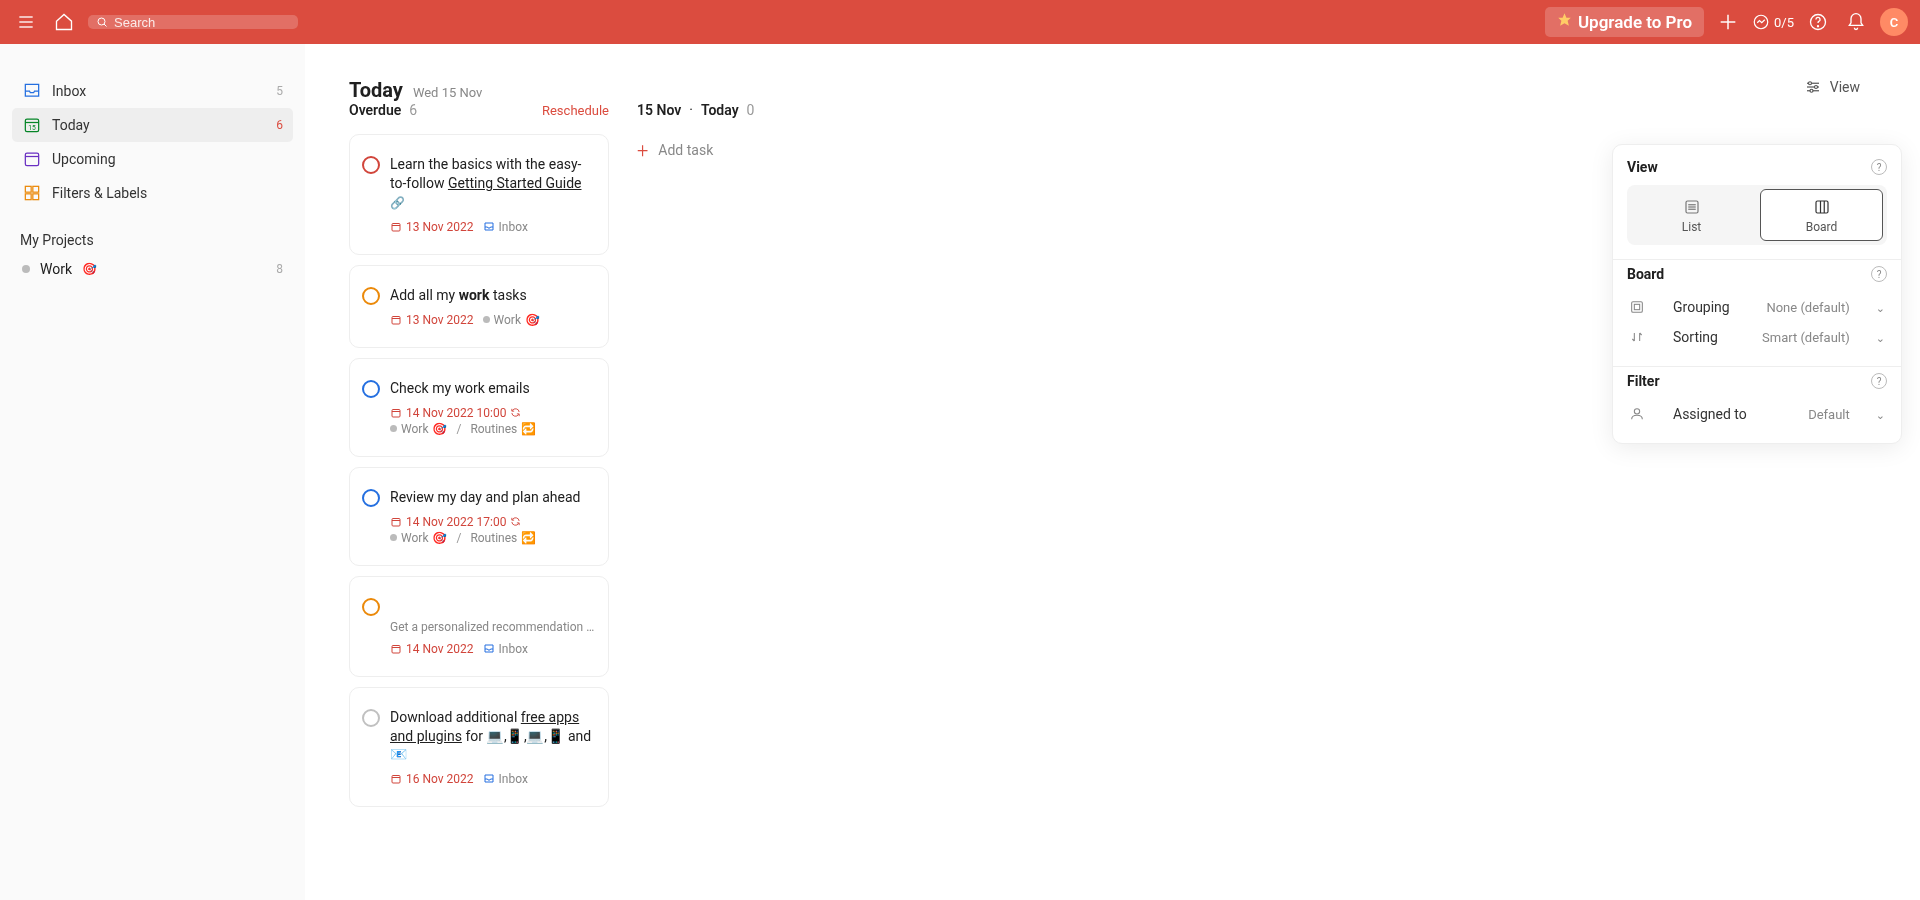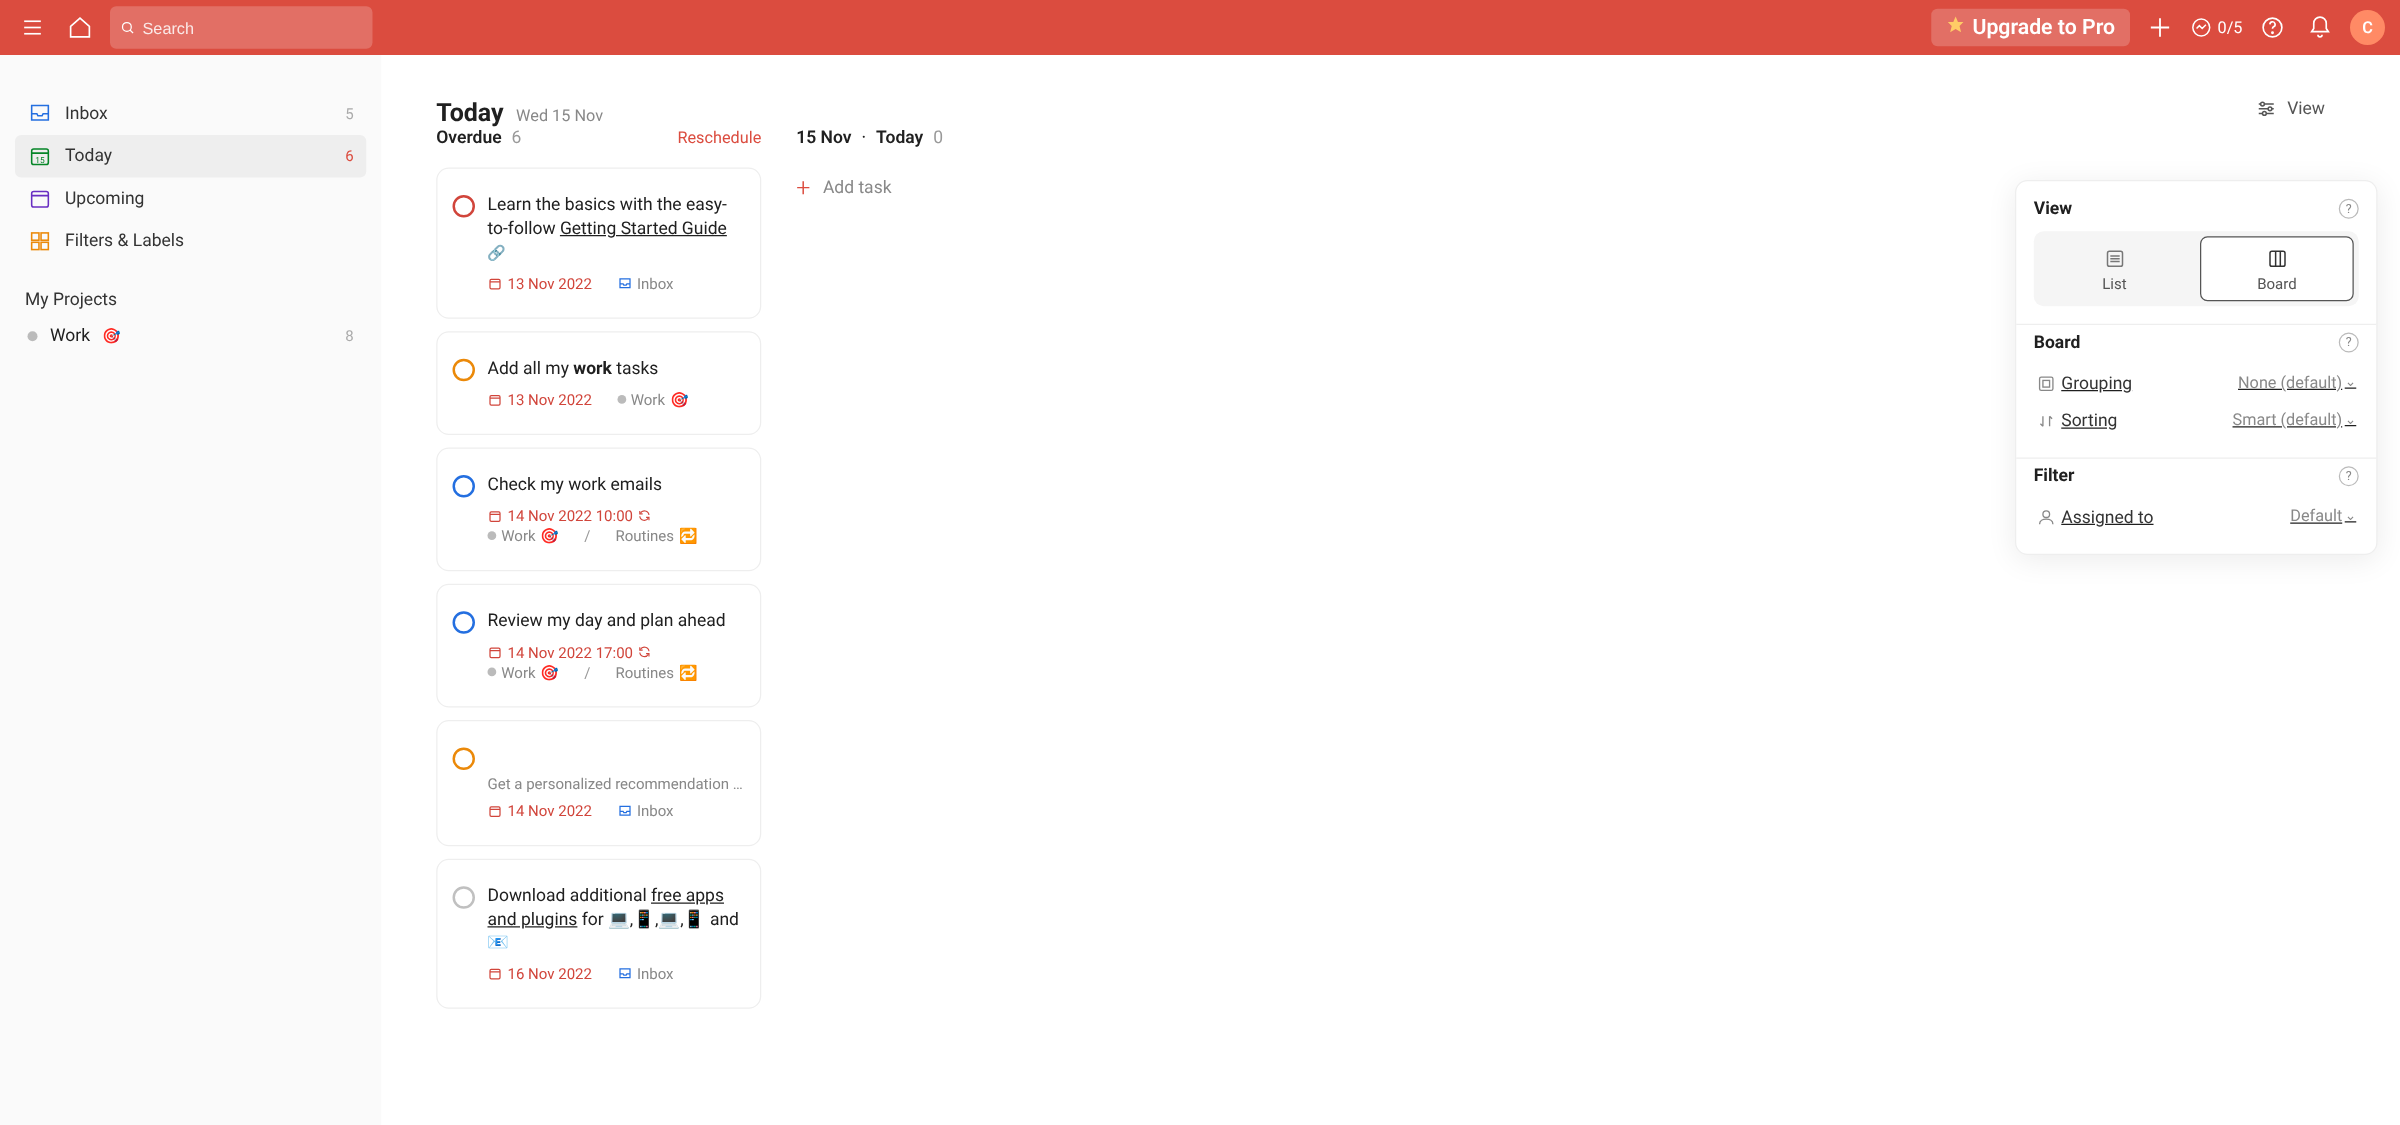--- a/index.html
+++ b/index.html
@@ -1,21 +1,21 @@
 <!DOCTYPE html>
 <html><head>
 <meta charset="utf-8">
 <style>
 * { box-sizing: border-box; margin: 0; padding: 0; }
 body { font-family: -apple-system, BlinkMacSystemFont, "Segoe UI", Roboto, sans-serif; font-size: 14px; color: #202020; background: #fff; }
 
 
 .topbar { height: 44px; background: #db4c3f; display: flex; align-items: center; padding: 0 12px; color: #fff; gap: 10px; }
 .topbar .icon-btn { width: 28px; height: 28px; display: flex; align-items: center; justify-content: center; border-radius: 3px; cursor: pointer; }
-.searchbox { display: flex; align-items: center; background: rgba(255,255,255,0.2); border-radius: 5px; padding: 4px 8px; width: 210px; height: 34px; gap: 6px; }
+.searchbox { display: flex; align-items: center; background: rgba(255,255,255,0.2); border-radius: 5px; padding: 4px 8px; width: 210px; height: 14px; gap: 6px; }
 .searchbox input { background: none; border: none; outline: none; color: #fff; font-size: 13px; flex: 1; }
 .searchbox input::placeholder { color: rgba(255,255,255,0.85); }
 .topbar-spacer { flex: 1; }
 .upgrade-btn { display: flex; align-items: flex-start; gap: 6px; background: rgba(255,255,255,0.2); border-radius: 5px; padding: 5px 12px; font-size: 17px; font-weight: 600; cursor: pointer; }
 .progress-pill { display: flex; align-items: center; gap: 4px; font-size: 13px; }
 .avatar { width: 28px; height: 28px; border-radius: 50%; background: #ff8a65; display: flex; align-items: center; justify-content: center; font-weight: 600; font-size: 13px; cursor: pointer; }
 
 
 .app { display: flex; height: calc(100vh - 44px); }
 .sidebar { width: 305px; background: #fafafa; padding: 30px 12px 0 12px; border-right: none; }
@@ -54,38 +54,38 @@
 .card-top { display: flex; gap: 10px; }
 .check { flex-shrink: 0; width: 18px; height: 18px; border-radius: 50%; border: 2px solid; margin-top: 1px; cursor: pointer; }
 .check.p1 { border-color: #d1453b; }
 .check.p2 { border-color: #eb8909; }
 .check.p3 { border-color: #246fe0; }
 .check.p4 { border-color: #c0c0c0; }
 .card-title { font-size: 14px; color: #202020; line-height: 1.35; }
 .card-title .uline { text-decoration: underline; }
 .card-title .link-icon { color: #999; font-size: 12px; }
 .card-desc { font-size: 12px; color: #888; margin: 4px 0 0 28px; white-space: nowrap; overflow: hidden; text-overflow: ellipsis; }
-.card-meta { display: flex; flex-wrap: wrap; align-items: center; gap: 20px; margin: 8px 0 0 28px; font-size: 12px; }
+.card-meta { display: flex; flex-wrap: wrap; align-items: center; gap: 9px; margin: 8px 0 0 28px; font-size: 12px; }
 .due { color: #d1453b; display: flex; align-items: center; gap: 4px; }
 .recurrence { color: #d1453b; }
 .proj-chip { display: flex; align-items: center; gap: 4px; color: #888; }
 .proj-chip .dot { width: 7px; height: 7px; border-radius: 50%; background: #bbb; }
 .inbox-chip { display: flex; align-items: center; gap: 4px; color: #888; }
 .sep { color: #999; }
 
 
 .view-panel { position: absolute; right: 18px; top: 100px; width: 290px; background: #fff; border: 1px solid #eee; border-radius: 10px; box-shadow: 0 4px 24px rgba(0,0,0,0.08); padding: 14px 14px 10px; }
 .vp-sec { margin-bottom: 14px; }
 .vp-sec-head { display: flex; align-items: center; justify-content: space-between; margin-bottom: 10px; }
 .vp-sec-title { font-weight: 700; font-size: 14px; }
 .vp-help { width: 16px; height: 16px; border: 1px solid #bbb; border-radius: 50%; display: flex; align-items: center; justify-content: center; font-size: 10px; color: #888; cursor: pointer; }
 .vp-toggle { display: flex; gap: 8px; background: #f5f5f5; padding: 4px; border-radius: 8px; }
 .vp-toggle-opt { flex: 1; display: flex; flex-direction: column; align-items: center; justify-content: center; padding: 8px 0 6px; border-radius: 6px; cursor: pointer; gap: 4px; font-size: 12px; color: #555; }
 .vp-toggle-opt.selected { background: #fff; border: 1.5px solid #555; }
-.vp-row { display: flex; align-items: flex-start; padding: 7px 2px; gap: 2px; cursor: pointer; text-decoration: underline; }
+.vp-row { display: flex; align-items: flex-end; padding: 7px 2px; gap: 26px; cursor: pointer; }
 .vp-row .lbl { color: #333; }
 .vp-row .val { margin-left: auto; color: #888; font-size: 13px; }
 .vp-row .chev { color: #888; font-size: 11px; }
 .vp-row .ricn { width: 18px; text-align: center; color: #888; }
 .divider { height: 1px; background: #eee; margin: 6px -14px; }
 
 svg { display: block; }
 
 .emoji-sm { font-size: 12px; }
 </style>

